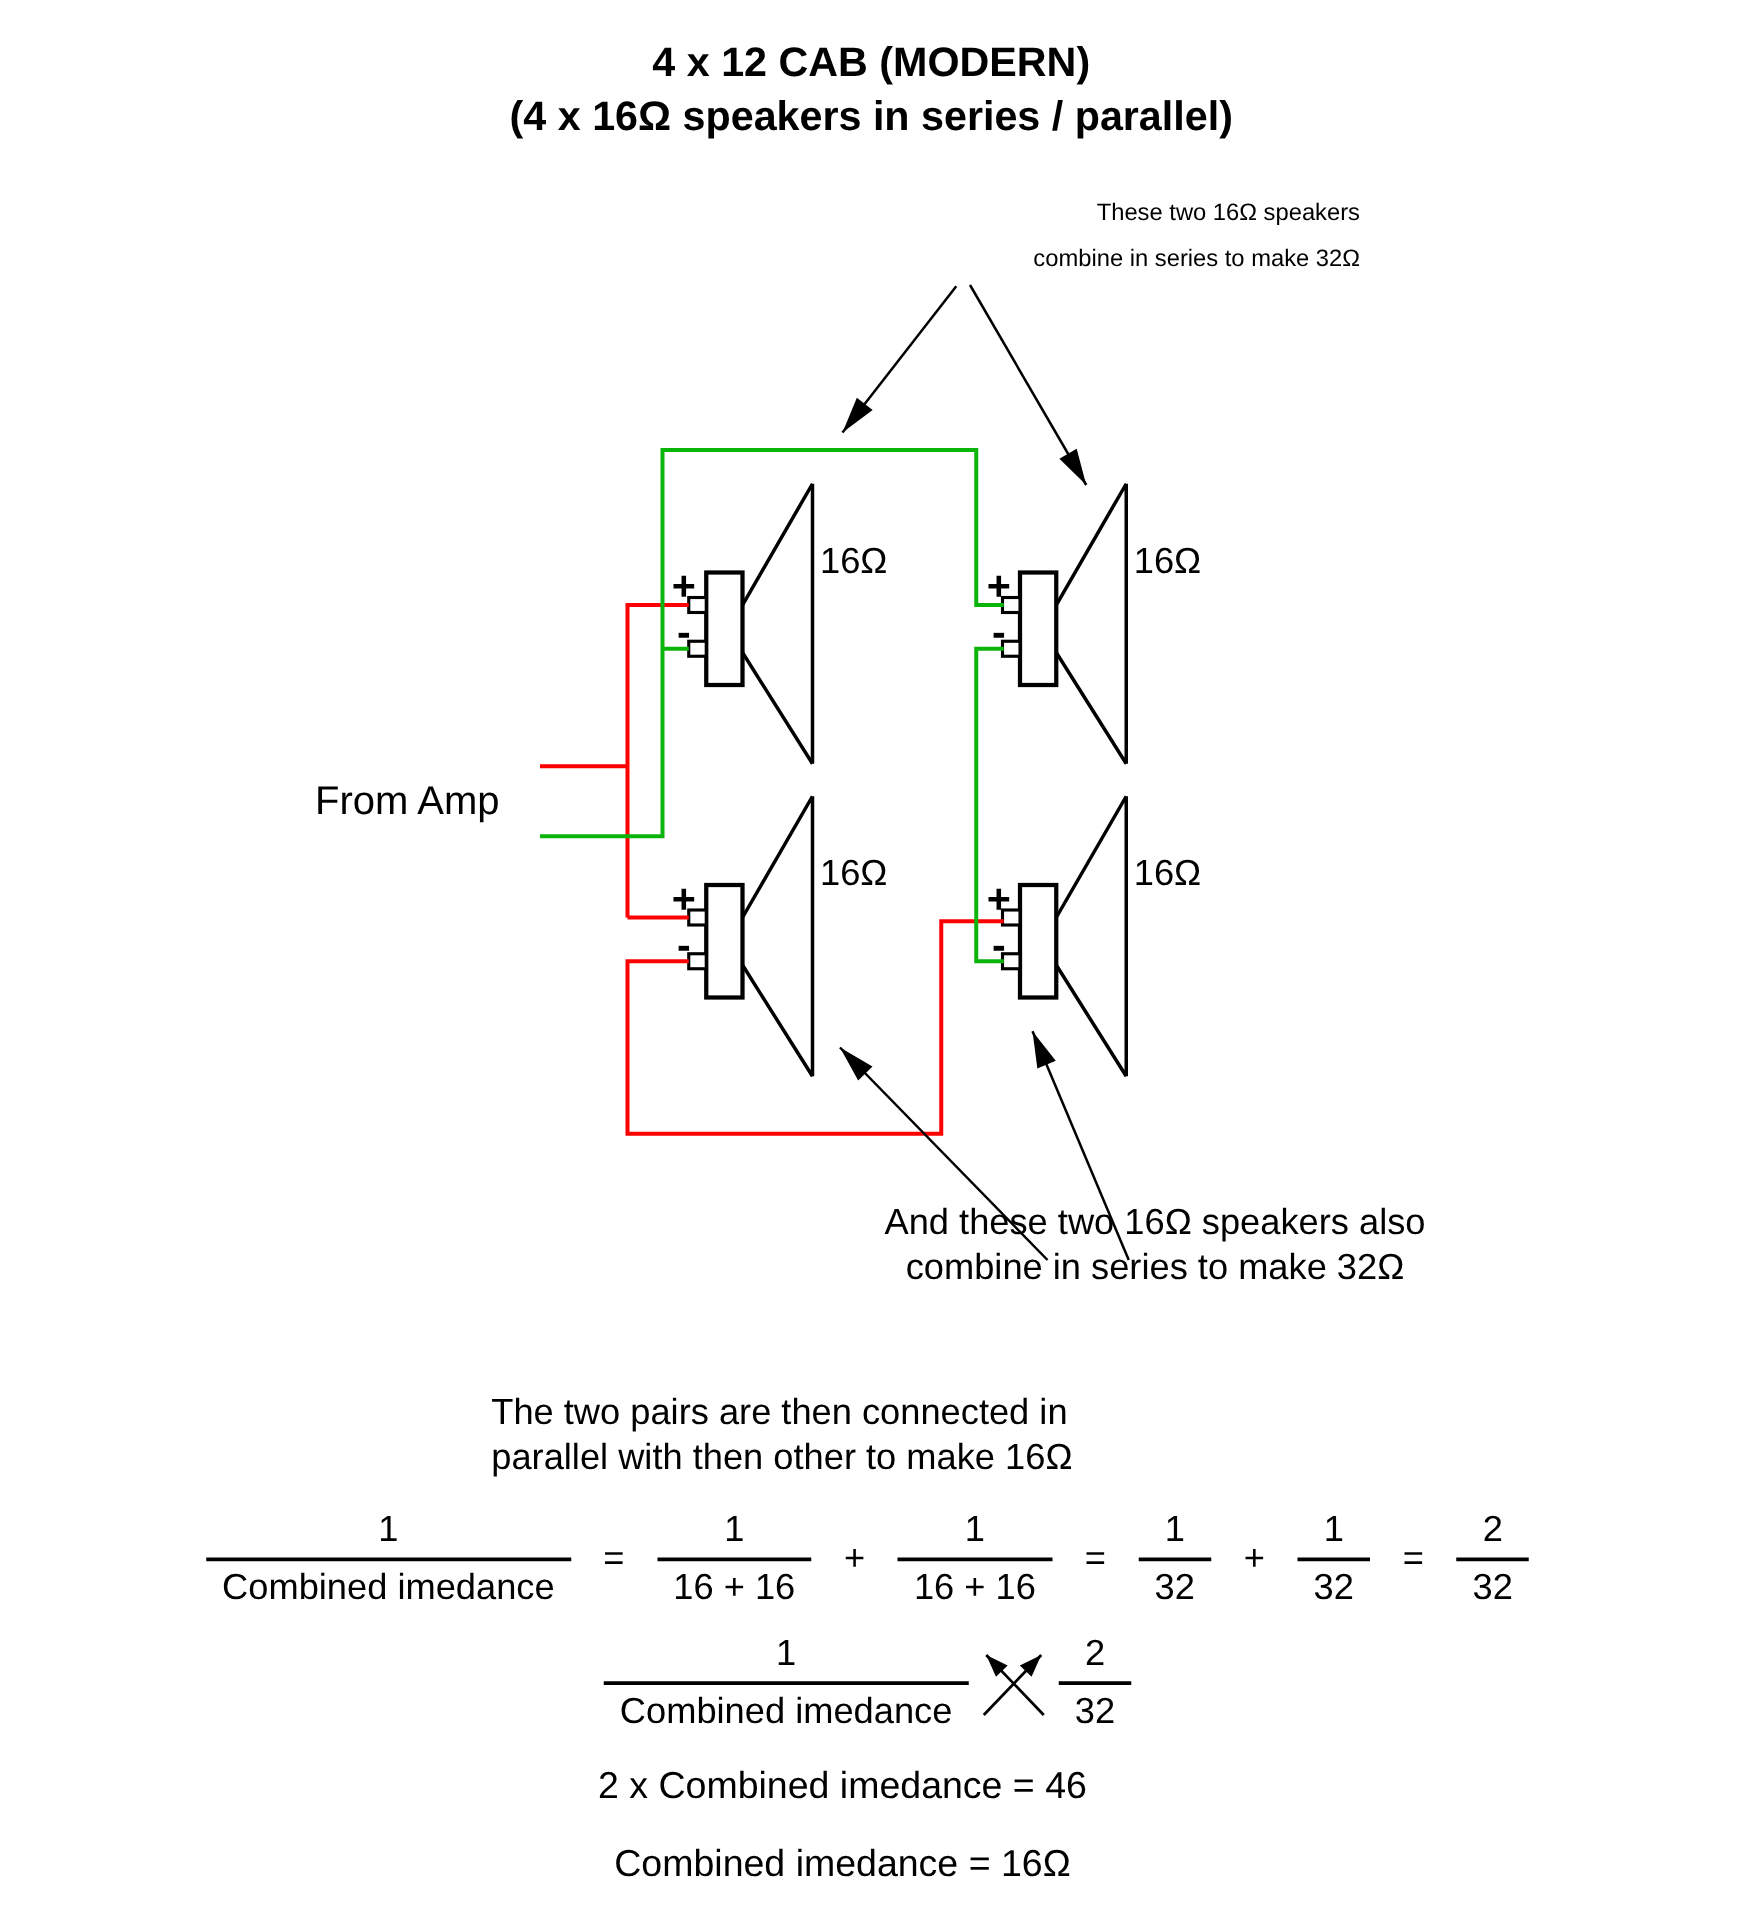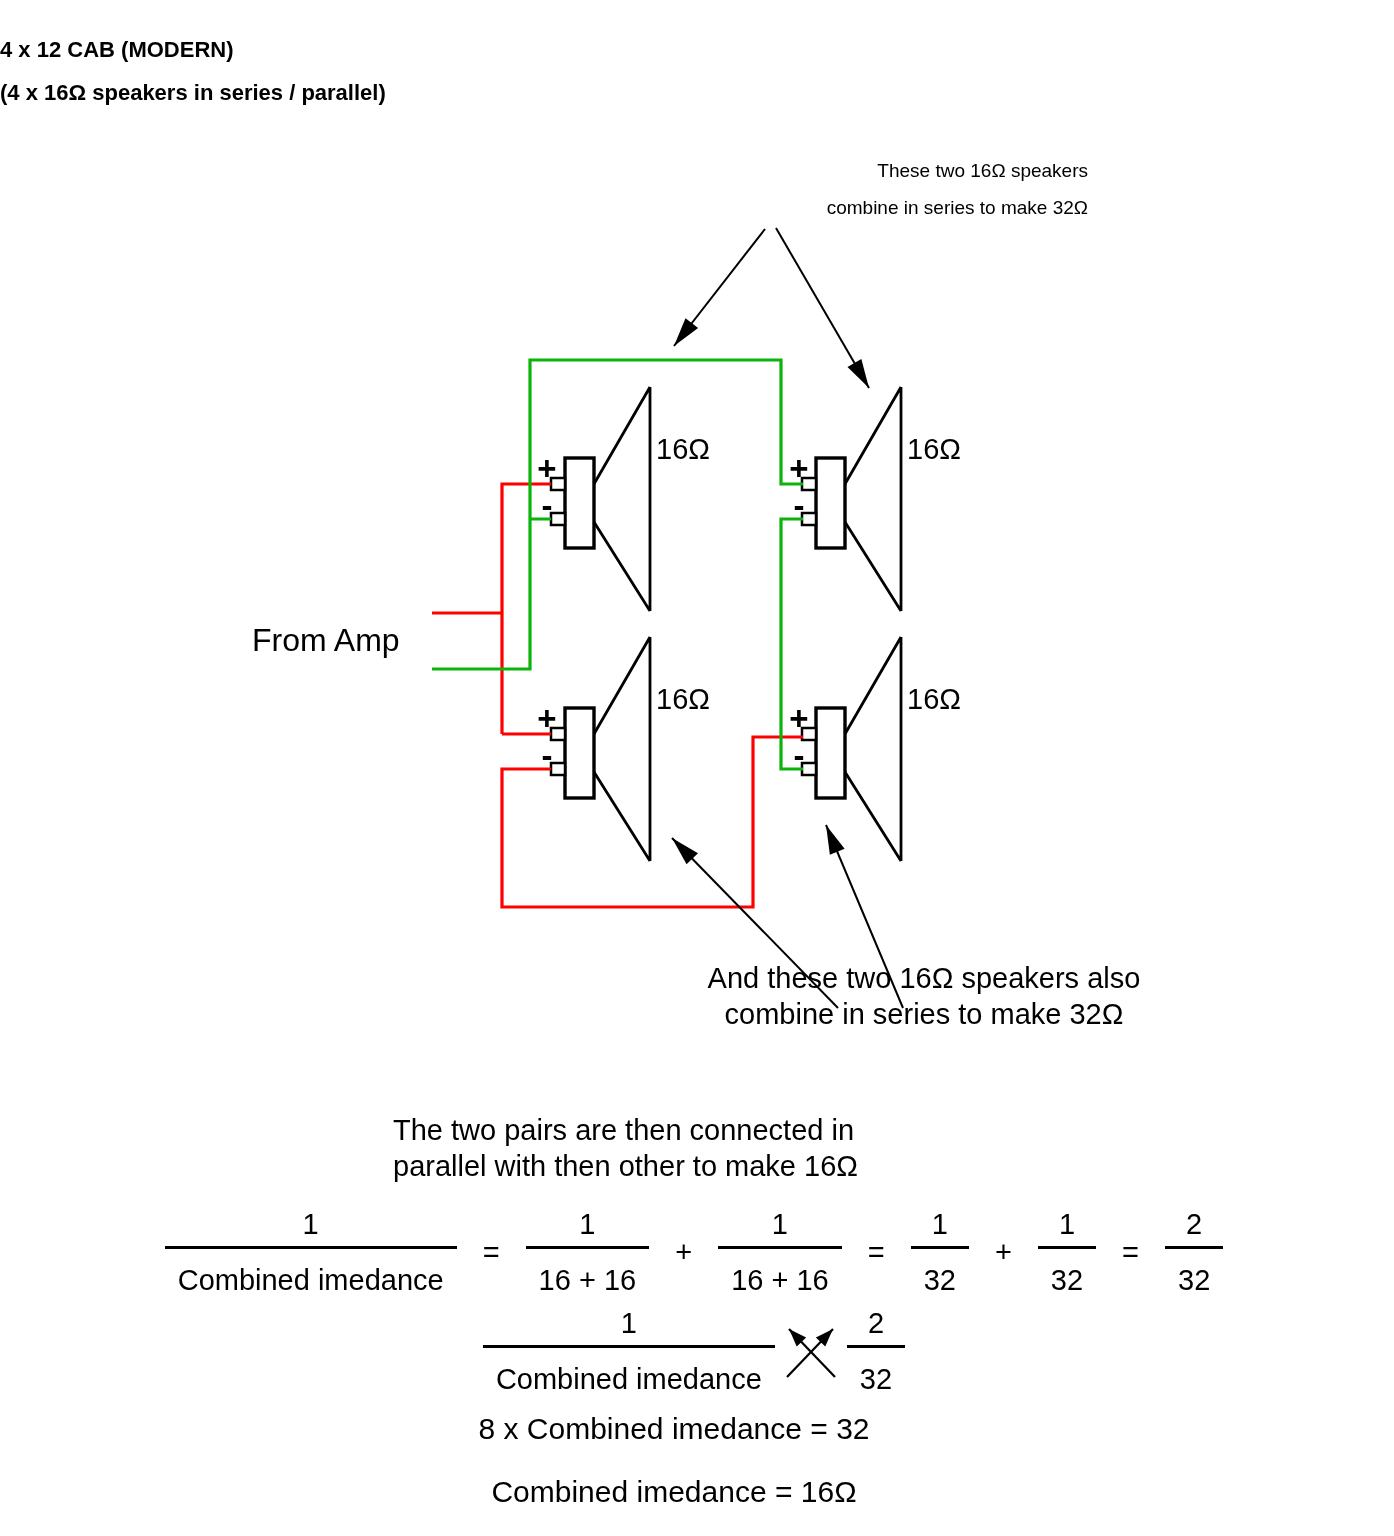--- a/index.html
+++ b/index.html
@@ -6,34 +6,34 @@
   .page{
     position:relative;
     width:1394px;height:1536px;
     background:#ffffff;
     font-family:"Liberation Sans", sans-serif;
     color:#000;
     overflow:hidden;
   }
   .diagram{position:absolute;left:0;top:0;}
   .abs{position:absolute;white-space:nowrap;}
-  .title{top:28px;left:0;width:1394px;text-align:left;font-weight:bold;font-size:22px;line-height:43px;}
+  .title{top:28px;left:0;width:1394px;text-align:center;font-weight:bold;font-size:33px;line-height:43px;}
   .ann-top{top:152px;left:488px;width:600px;text-align:right;font-size:19px;line-height:37px;}
   .ann-bottom{top:960px;left:622px;width:604px;text-align:center;font-size:29px;line-height:36px;}
   .pairs{top:1112px;left:393px;width:600px;font-size:29px;line-height:36px;}
   .from-amp{top:622px;left:252px;font-size:32px;}
   .ohm{font-size:29px;}
   .sign{width:34px;text-align:center;font-size:33px;font-weight:bold;line-height:1;}
   .ohm-tl{left:656px;top:433px;} .ohm-tr{left:907px;top:433px;}
   .ohm-bl{left:656px;top:683px;} .ohm-br{left:907px;top:683px;}
   .eqrow{position:absolute;left:0;width:1388px;display:flex;justify-content:center;align-items:center;gap:26px;font-size:29px;}
   .eqrow2{gap:7px;}
   .frac{display:inline-flex;flex-direction:column;align-items:center;}
   .frac .num{padding:0 6px 5px 6px;line-height:1.15;}
-  .frac .den{border-top:3px solid #000;padding:15px 13px 0 13px;line-height:1.15;}
+  .frac .den{border-top:3px solid #000;padding:5px 13px 0 13px;line-height:1.15;}
   .op{line-height:1;}
   .final-line{left:0;width:1348px;text-align:center;font-size:30px;}
   .row3{top:1412px;} .row4{top:1475px;}
   svg .spk{fill:#fff;stroke:#000;stroke-width:3.4;}
   svg .tab{fill:#fff;stroke:#000;stroke-width:2.5;}
   svg .cone{fill:none;stroke:#000;stroke-width:2.8;stroke-linejoin:miter;}
   svg .arrow{stroke:#000;stroke-width:2;fill:none;}
   svg .wire{fill:none;stroke-linejoin:miter;stroke-linecap:butt;}
 </style>
 </head>
@@ -167,16 +167,16 @@
     <svg width="58" height="60" viewBox="0 0 58 60">
       <line x1="53" y1="55" x2="7" y2="7" stroke="#000" stroke-width="2.2" marker-end="url(#ah2)"></line>
       <line x1="5" y1="55" x2="51" y2="7" stroke="#000" stroke-width="2.2" marker-end="url(#ah2)"></line>
     </svg>
     <div class="frac">
       <div class="num">2</div>
       <div class="den">32</div>
     </div>
   </div>
 
-  <div class="abs final-line row3">8 x Combined imedance = 32</div>
+  <div class="abs final-line row3">2 x Combined imedance = 46</div>
   <div class="abs final-line row4">Combined imedance = 16Ω</div>
 
 </div>
 
 </body></html>

